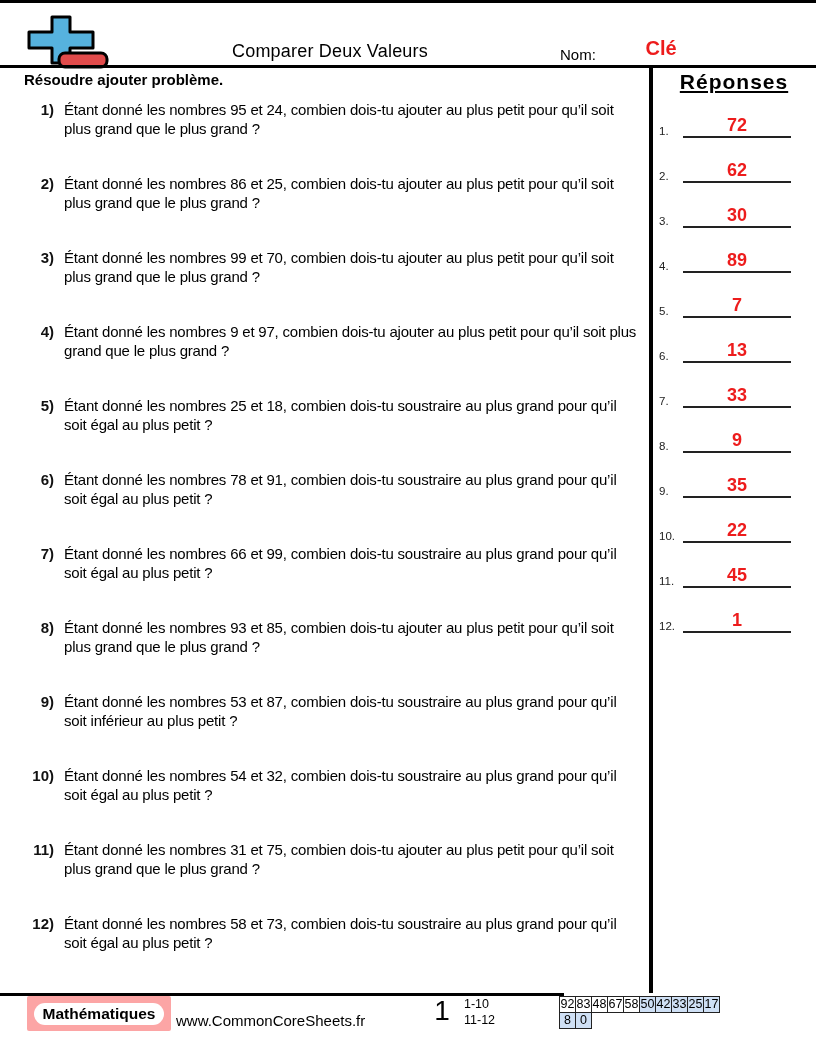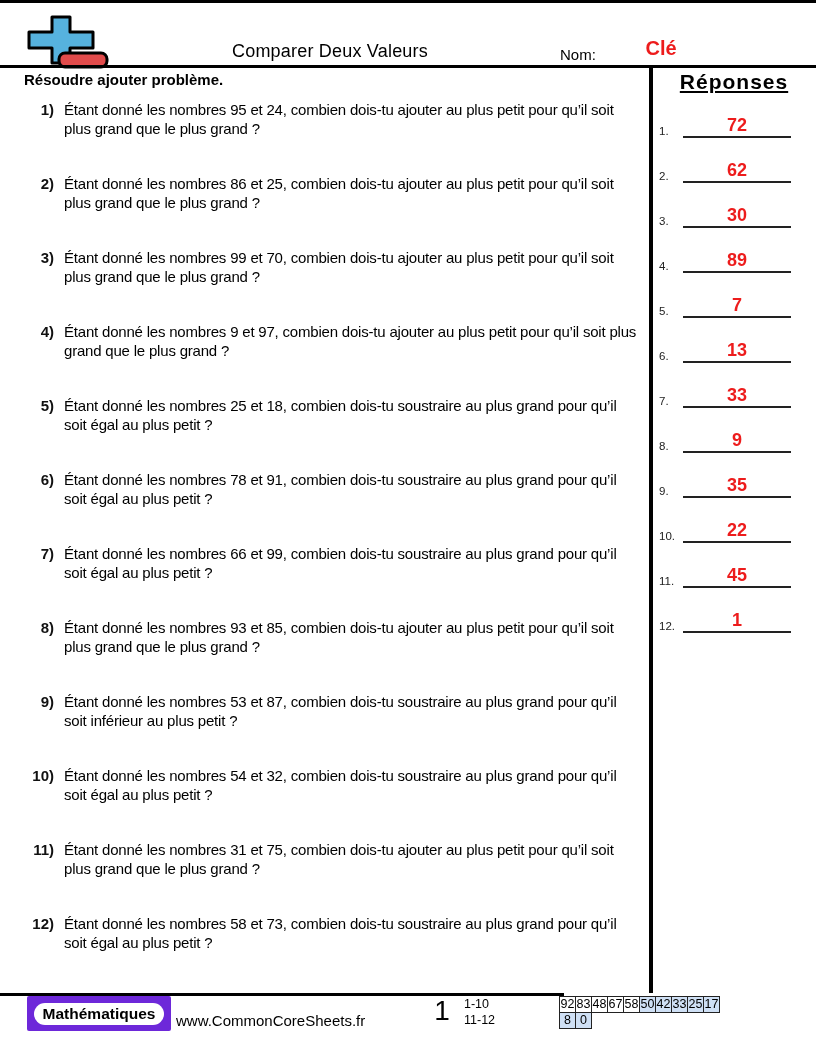--- a/index.html
+++ b/index.html
@@ -36,21 +36,21 @@
   .answers-divider{position:absolute;left:649px;top:68px;height:925px;width:3px;border-left:2px solid #000;border-right:2px solid #000;}
   
   .answers-title{position:absolute;top:70px;left:658px;width:152px;text-align:center;font-size:21px;font-weight:bold;text-decoration:underline;letter-spacing:1px;color:#000;}
   .answers{position:absolute;top:93px;left:656px;width:154px;}
   .answer-row{position:relative;height:45px;}
   .anum{position:absolute;left:3px;bottom:1px;font-size:11.5px;color:#222;}
   .aline{position:absolute;left:27px;right:19px;bottom:0;height:2px;background:#222;}
   .avalue{position:absolute;left:27px;right:19px;bottom:2px;text-align:center;font-size:18px;font-weight:bold;color:var(--accent-red);}
   
   .footer-rule{position:absolute;top:993px;left:0;width:564px;height:3px;background:#000;}
-  .brand-badge{position:absolute;left:27px;top:996px;width:144px;height:35px;background:#6d28d9;display:flex;align-items:center;justify-content:center;border-radius:2px;}
+  .brand-badge{position:absolute;left:27px;top:996px;width:144px;height:35px;background:#fca5a5;display:flex;align-items:center;justify-content:center;border-radius:2px;}
   .brand-pill{background:#fff;border-radius:14px;padding:2px 9px;font-size:15.5px;font-weight:bold;color:#000;white-space:nowrap;}
   .website{position:absolute;left:176px;top:1012px;font-size:15px;color:#000;}
   .page-num{position:absolute;left:420px;top:995px;width:44px;text-align:center;font-size:28px;color:#000;}
   .score-grid{position:absolute;left:464px;top:996px;font-size:12.5px;color:#000;}
   .score-row{display:flex;height:17px;}
   .score-row + .score-row{margin-top:-1px;}
   .score-label{width:96px;text-align:left;padding-right:5px;line-height:17px;}
   .score-cell{width:17px;height:17px;border:1px solid #222;margin-left:-1px;text-align:center;line-height:15px;background:#fff;}
   .score-cell:first-of-type{margin-left:0;}
   .score-cell.shaded{background:var(--cell-blue);}

